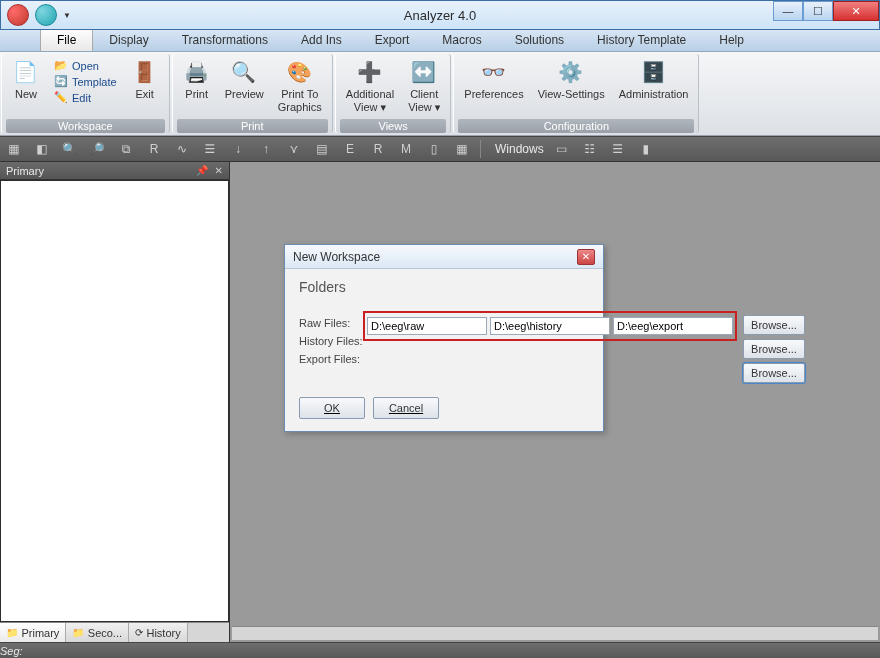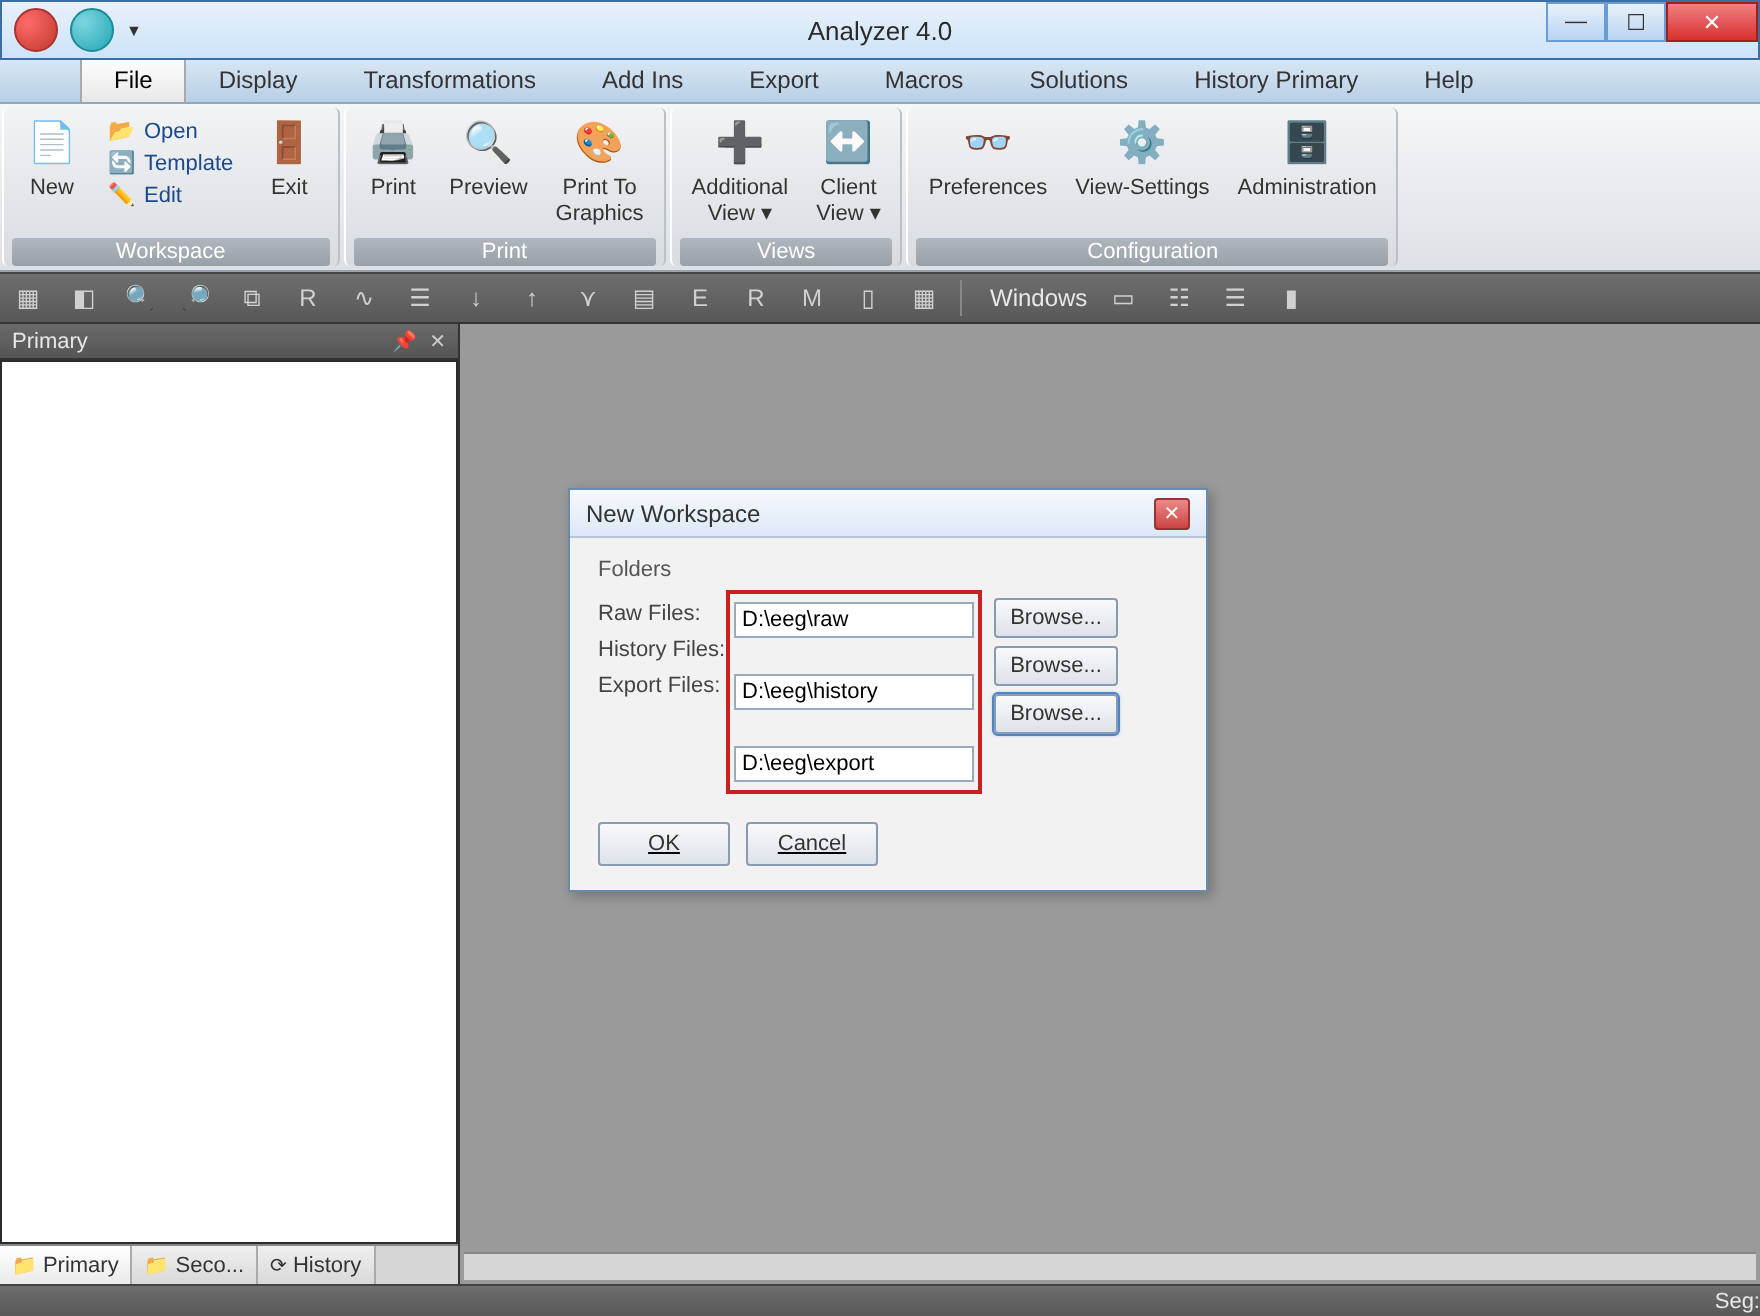--- a/index.html
+++ b/index.html
@@ -52,31 +52,31 @@
   .side-tab.active { background: linear-gradient(to bottom, #fff, #eaeaea); }
   .side-tab .ico { font-size: 10px; }
 
   .content { flex: 1; background: #9a9a9a; position: relative; }
 
   
   .dialog { position: absolute; left: 54px; top: 82px; width: 320px; background: #f2f2f2; border: 1px solid #6a8ab0; box-shadow: 2px 2px 6px rgba(0,0,0,0.25); }
   .dlg-title { height: 24px; background: linear-gradient(to bottom, #f6f9fd, #dce8f5); display: flex; align-items: center; justify-content: space-between; padding: 0 8px; font-size: 12px; color: #333; border-bottom: 1px solid #b8c6d6; }
   .dlg-close { width: 18px; height: 16px; background: linear-gradient(to bottom, #e88, #c44); color: #fff; font-size: 10px; display: flex; align-items: center; justify-content: center; border: 1px solid #933; border-radius: 2px; }
   .dlg-body { padding: 10px 14px 12px; }
-  .fieldset-label { font-size: 11px; color: #555; margin-bottom: 4px; }
+  .fieldset-label { font-size: 14px; color: #555; margin-bottom: 16px; }
   .fields { border: 2px solid #c92020; padding: 4px 2px; display: inline-block; }
   .fld-label { width: 64px; text-align: left; font-size: 11px; color: #444; }
   .fld-input { width: 120px; height: 18px; font-size: 11px; padding: 1px 3px; border: 1px solid #9ab; background: #fff; }
   .fld-browse { width: 62px; height: 20px; font-size: 11px; background: linear-gradient(to bottom, #f8f9fb, #dde3ea); border: 1px solid #8a9ab0; border-radius: 2px; color: #333; }
   .fld-browse.highlighted { outline: 1px solid #4a86c8; box-shadow: 0 0 2px #4a86c8; }
   .dlg-buttons { display: flex; justify-content: flex-start; gap: 8px; margin-top: 14px; text-decoration: underline; }
   .dlg-buttons button { width: 66px; height: 22px; font-size: 11px; background: linear-gradient(to bottom, #f8f9fb, #dde3ea); border: 1px solid #8a9ab0; border-radius: 2px; color: #333; }
 
   
-  .statusbar { position: absolute; left: 0; right: 0; bottom: 0; height: 16px; background: linear-gradient(to bottom, #6e6e6e, #585858); color: #e8e8e8; font-size: 11px; display: flex; align-items: center; justify-content: flex-end; border-top: 1px solid #444; }
+  .statusbar { position: absolute; left: 0; right: 0; bottom: 0; height: 16px; background: linear-gradient(to bottom, #6e6e6e, #585858); color: #e8e8e8; font-size: 11px; display: flex; align-items: center; justify-content: flex-start; border-top: 1px solid #444; font-style: italic; }
   .content-tabs-strip { position:absolute; left:232px; right:2px; bottom:18px; height:14px; background:#d6d6d6; border-top:1px solid #888;}
 </style>
 </head>
 <body>
 
 <div class="titlebar">
   <div class="qat">
     <div class="qat-icon logo-circle"></div>
     <div class="qat-icon globe"></div>
     <span class="dropdown-arrow">▼</span>
@@ -91,21 +91,21 @@
 
 <div class="menu-row">
   <div class="app-menu-btn"></div>
   <div class="menu-tab active">File</div>
   <div class="menu-tab">Display</div>
   <div class="menu-tab">Transformations</div>
   <div class="menu-tab">Add Ins</div>
   <div class="menu-tab">Export</div>
   <div class="menu-tab">Macros</div>
   <div class="menu-tab">Solutions</div>
-  <div class="menu-tab">History Primary</div>
+  <div class="menu-tab">History Template</div>
   <div class="menu-tab">Help</div>
 </div>
 
 <div class="ribbon">
   <div class="ribbon-group">
     <div class="ribbon-group-body">
       <div class="rb-btn">
         <span class="rb-ico">📄</span>
         <span>New</span>
       </div>
@@ -246,21 +246,21 @@
       </div>
       <div class="dlg-body">
         <div class="fieldset-label">Folders</div>
         <div style="display:flex; align-items:flex-start; gap:0;">
           <div style="display:flex; flex-direction:column; gap:6px; padding-top:6px;">
             <div class="fld-label">Raw Files:</div>
             <div class="fld-label">History Files:</div>
             <div class="fld-label">Export Files:</div>
           </div>
           <div class="fields">
-            <div style="display:flex; flex-direction:column; gap:18px;">
+            <div style="display:flex; flex-direction:row; gap:3px;">
               <input class="fld-input" value="D:\eeg\raw" style="">
               <input class="fld-input" value="D:\eeg\history" style="">
               <input class="fld-input" value="D:\eeg\export" style="">
             </div>
           </div>
           <div style="display:flex; flex-direction:column; gap:4px; padding:4px 11px 0 6px;">
             <button class="fld-browse">Browse...</button>
             <button class="fld-browse">Browse...</button>
             <button class="fld-browse highlighted">Browse...</button>
           </div>

